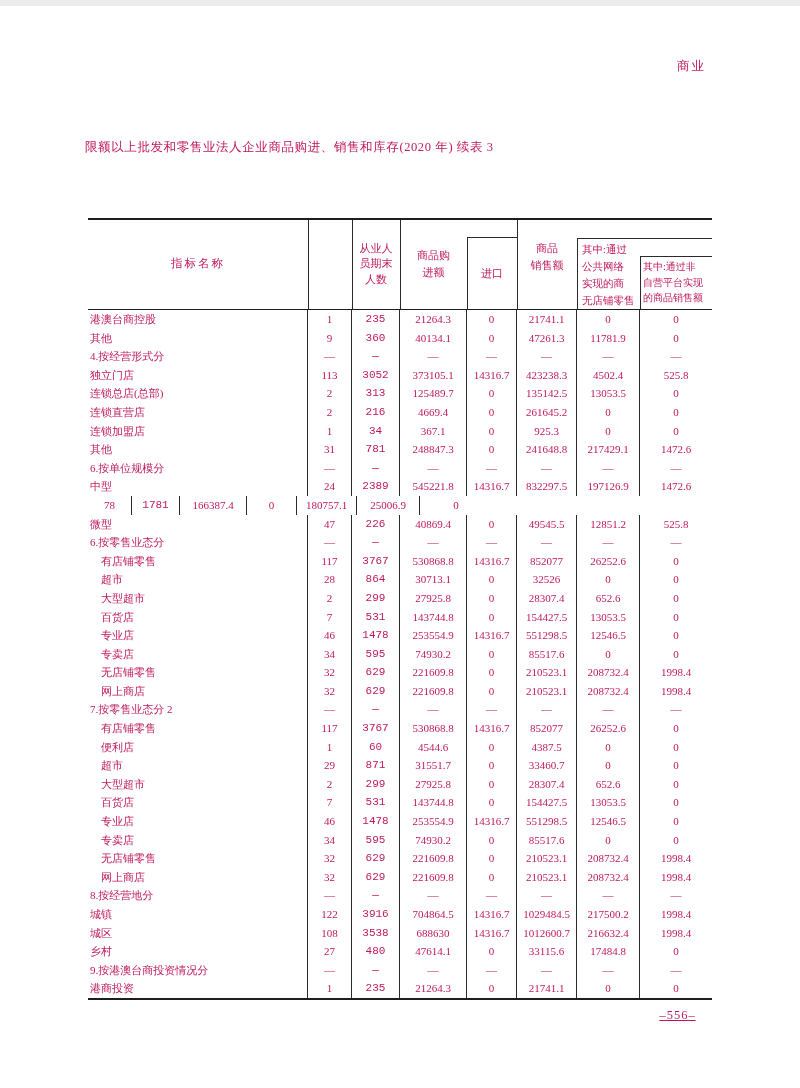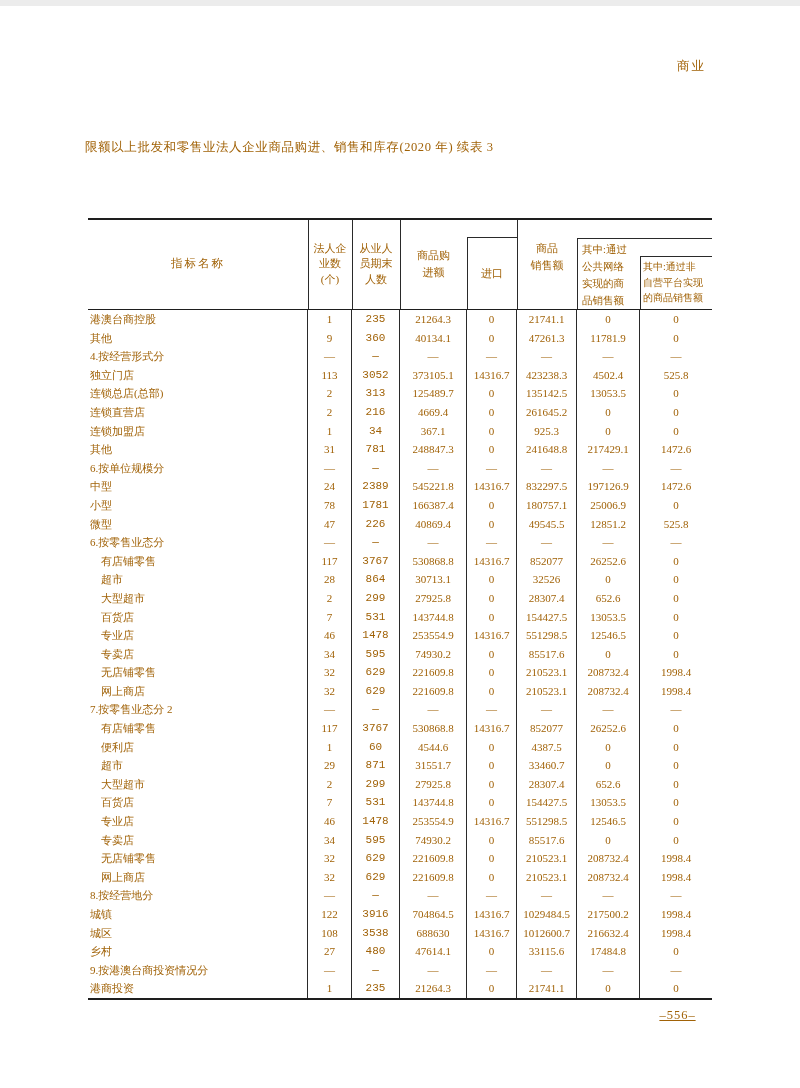--- a/index.html
+++ b/index.html
@@ -1,18 +1,18 @@
 <!DOCTYPE html>
 <html><head>
 <meta charset="utf-8">
 <style>
   html,body{margin:0;padding:0;background:#fff;}
   .page{
     position:relative;width:800px;height:1088px;background:#ffffff;
-    font-family:"Liberation Serif","DejaVu Serif",serif;color:#a16207;overflow:hidden;
+    font-family:"Liberation Serif","DejaVu Serif",serif;color:#be185d;overflow:hidden;
   }
   .scan-edge{position:absolute;left:0;top:0;width:800px;height:6px;background:#ececec;}
   .corner-header{position:absolute;top:58px;right:94px;font-size:12.5px;letter-spacing:2px;}
   .table-title{position:absolute;left:85px;top:139px;font-size:12.5px;letter-spacing:0.6px;white-space:nowrap;}
   .pageno{position:absolute;left:630px;top:1008px;width:95px;text-align:center;font-size:12.5px;letter-spacing:1px;text-decoration:underline;}
 
   .tbl{position:absolute;left:88px;top:218px;width:624px;height:782px;font-size:11px;}
   .rule{position:absolute;background:#1e1e1e;}
   .t-top{left:0;top:0;width:624px;height:2px;}
   .t-bottom{left:0;top:780px;width:624px;height:2px;}
@@ -67,35 +67,32 @@
       <div class="vl v3"></div>
       <div class="vl v5"></div>
       <div class="vl v4p"></div>
       <div class="hl b4"></div>
       <div class="vl v6p"></div>
       <div class="hl b6"></div>
       <div class="vl v7p"></div>
       <div class="hl b7"></div>
 
       <div class="hc h0">指标名称</div>
-      <div class="hc h1">法人企
-业数
-(个)</div>
       <div class="hc h2">从业人
 员期末
 人数</div>
       <div class="hc h3">商品购
 进额</div>
       <div class="hc h4">进口</div>
       <div class="hc h5">商品
 销售额</div>
       <div class="hc h6">其中:通过
 公共网络
 实现的商
-品销售额</div>
+无店铺零售</div>
       <div class="hc h7">其中:通过非
 自营平台实现
 的商品销售额</div>
     </div>
 
     <div class="rule h-sep"></div>
 
     <div class="tbody">
         <div class="row">
           <div class="c c0">港澳台商控股</div>
@@ -191,21 +188,20 @@
           <div class="c c0">中型</div>
           <div class="c c1">24</div>
           <div class="c c2">2389</div>
           <div class="c c3">545221.8</div>
           <div class="c c4">14316.7</div>
           <div class="c c5">832297.5</div>
           <div class="c c6">197126.9</div>
           <div class="c c7">1472.6</div>
         </div>
         <div class="row">
-          <div class="c c0">小型</div>
           <div class="c c1">78</div>
           <div class="c c2">1781</div>
           <div class="c c3">166387.4</div>
           <div class="c c4">0</div>
           <div class="c c5">180757.1</div>
           <div class="c c6">25006.9</div>
           <div class="c c7">0</div>
         </div>
         <div class="row">
           <div class="c c0">微型</div>

